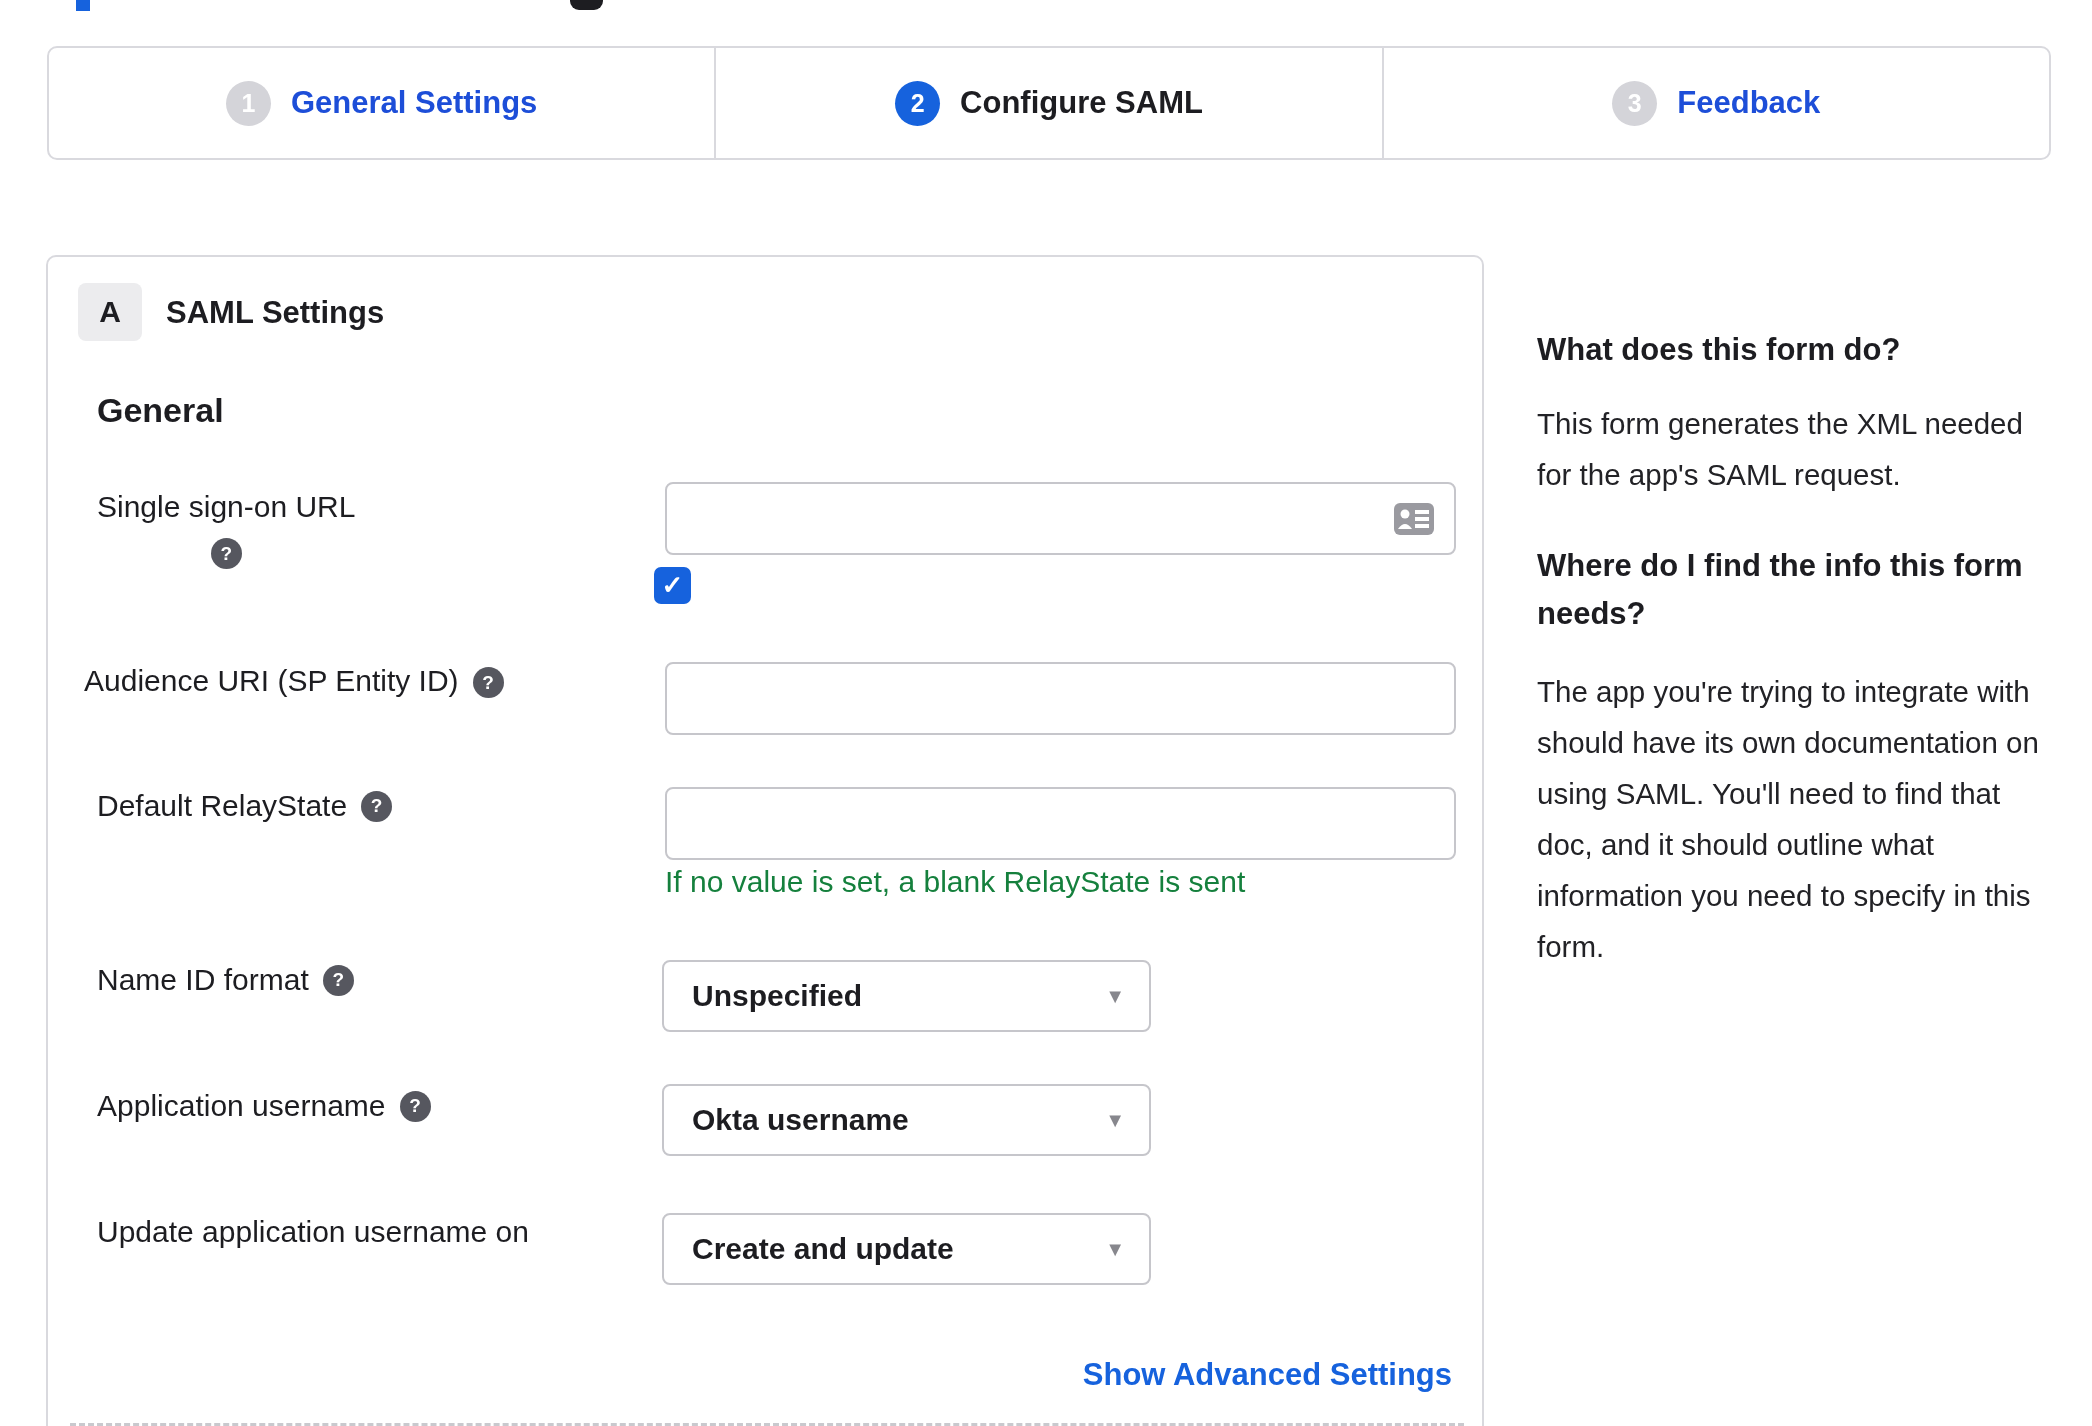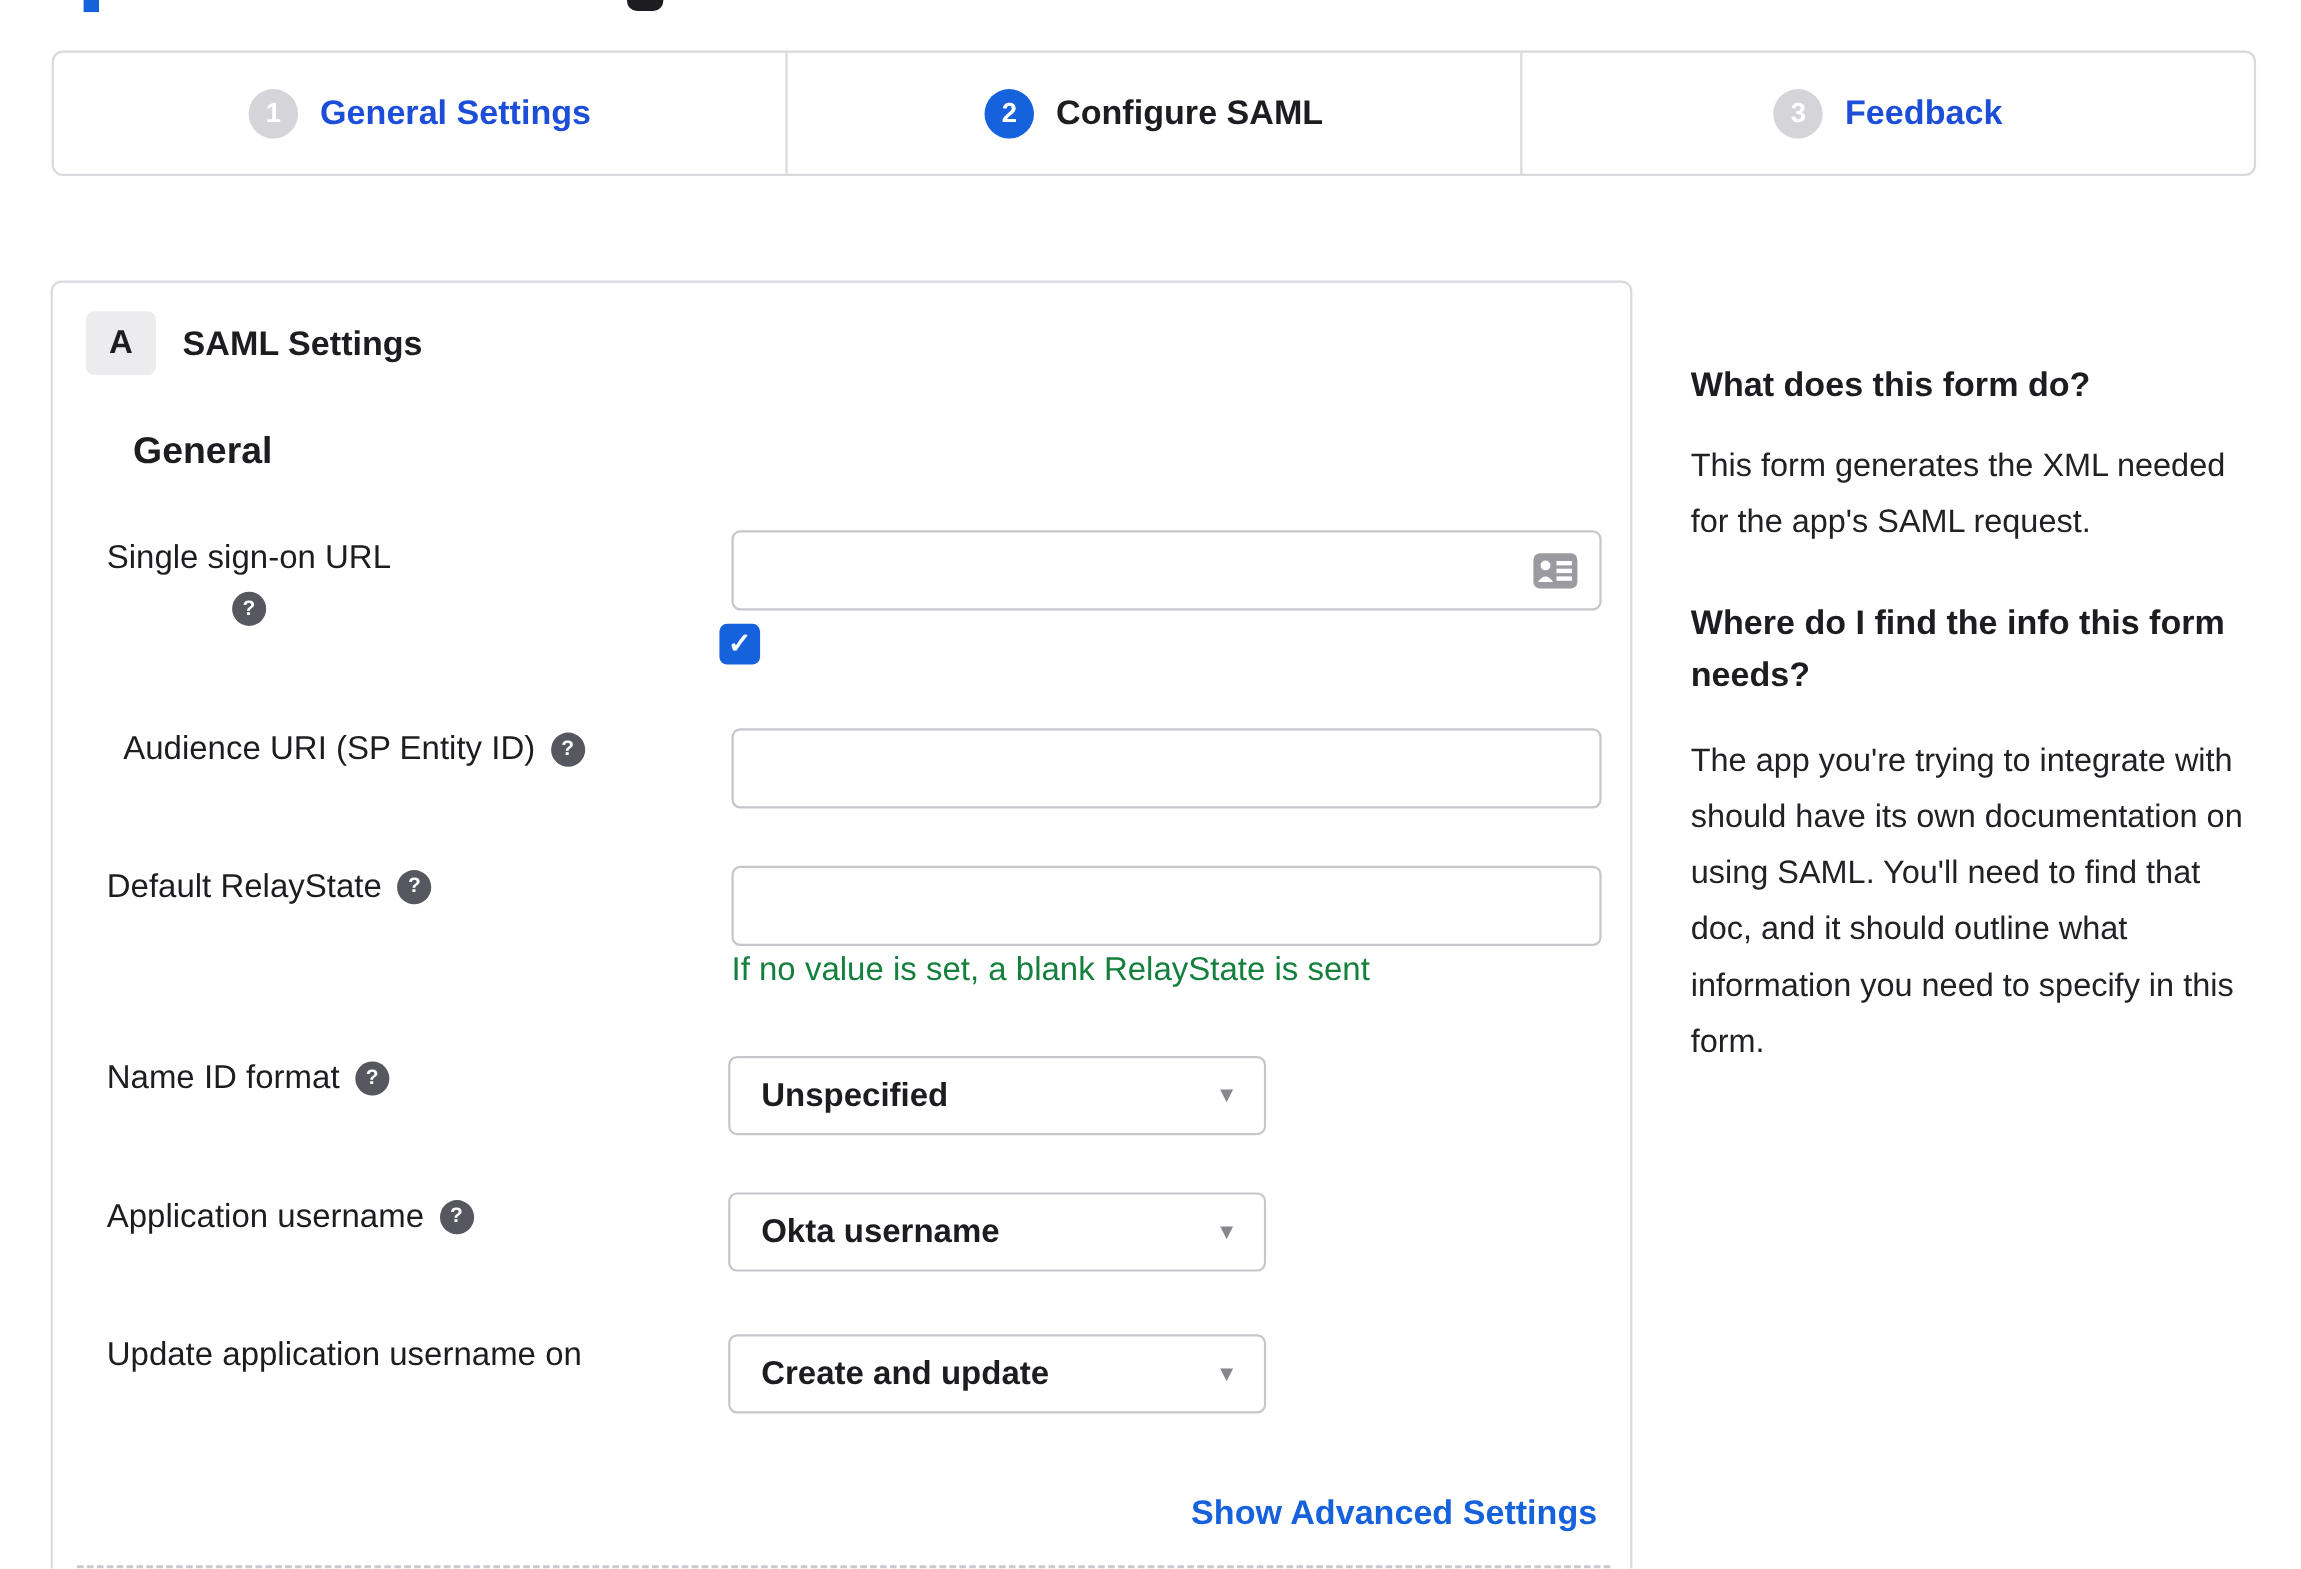--- a/index.html
+++ b/index.html
@@ -24,27 +24,27 @@
   .step.active .step-num{background:#1662dd;}
   .step-label{font-size:31px;font-weight:bold;color:#1d4ed8;}
   .step.active .step-label{color:#1d1d21;}
 
   
   .panel{left:46px;top:255px;width:1438px;height:1262px;border:2px solid #d9d9de;
     border-radius:10px;box-sizing:border-box;background:#fff;}
   .badge{left:30px;top:26px;width:64px;height:58px;background:#ececee;border-radius:8px;
     display:flex;align-items:center;justify-content:center;font-size:30px;font-weight:bold;}
   .panel-title{left:118px;top:38px;font-size:31px;font-weight:bold;}
-  .section-heading{left:49px;top:134px;font-size:34px;font-weight:bold;margin-left:24px;}
+  .section-heading{left:49px;top:134px;font-size:34px;font-weight:bold;}
 
   .field-label{font-size:30px;display:flex;align-items:center;gap:14px;white-space:nowrap;}
   .help-icon{width:31px;height:31px;border-radius:50%;background:#56575f;color:#fff;
     font-size:19px;font-weight:bold;display:flex;align-items:center;justify-content:center;cursor:pointer;}
   .lbl-sso{left:49px;top:233px;flex-direction:column;}
-  .lbl-audience{left:64px;top:407px;}
+  .lbl-audience{left:36px;top:407px;align-items:flex-end;}
   .lbl-relay{left:49px;top:532px;}
   .lbl-nameid{left:49px;top:706px;}
   .lbl-appuser{left:49px;top:832px;}
   .lbl-update{left:49px;top:958px;}
 
   .text-input{left:617px;width:791px;height:73px;border:2px solid #c6c6cb;border-radius:8px;
     box-sizing:border-box;font-size:30px;padding:0 70px 0 24px;background:#fff;outline:none;
     font-family:"Liberation Sans", sans-serif;color:#1d1d21;}
   .input-sso{top:225px;}
   .input-audience{top:405px;}

